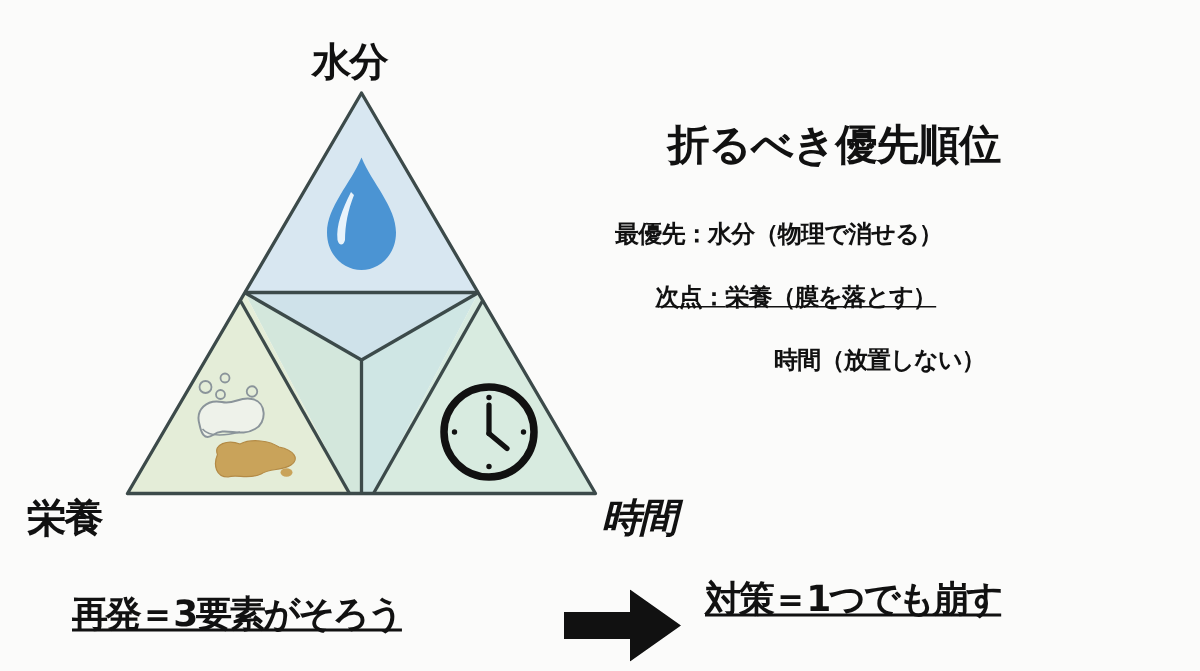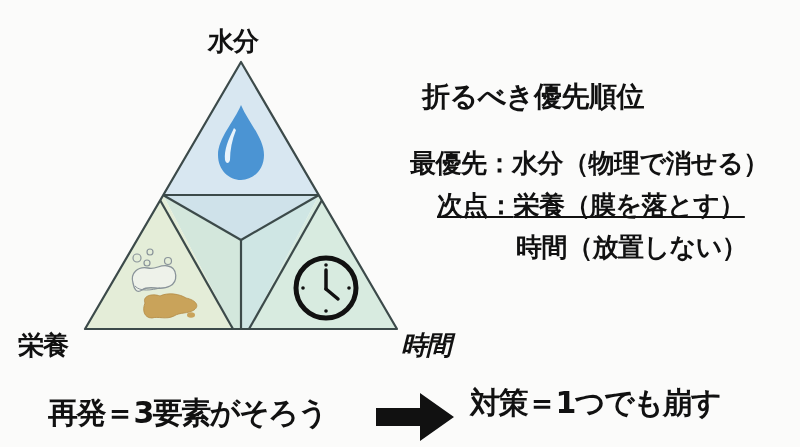--- a/index.html
+++ b/index.html
@@ -6,22 +6,22 @@
   body {
     width:800px; height:447px; overflow:hidden; position:relative;
     background:#fbfbfa;
     font-family: "DejaVu Sans", "Liberation Sans", sans-serif;
     color:#111;
   }
   .abs { position:absolute; white-space:nowrap; }
   .vertex-label { font-size:26px; font-weight:bold; letter-spacing:-1px; }
   #diagram-svg { position:absolute; left:0; top:0; }
   .title { font-size:28px; font-weight:bold; letter-spacing:-0.5px; }
-  .prio-line { font-size:26px; font-weight:bold; letter-spacing:-0.5px; }
-  .footer-text { font-size:30px; font-weight:bold; letter-spacing:-1.5px; }
+  .prio-line { font-size:16px; font-weight:bold; letter-spacing:-0.5px; }
+  .footer-text { font-size:24px; font-weight:bold; letter-spacing:-1.5px;text-decoration:underline; }
 </style>
 </head>
 <body>
 
 <svg id="diagram-svg" width="800" height="447" viewBox="0 0 800 447">
 
   <polygon points="241,62 163,195 319,195" fill="#d8e7f1"></polygon>
 
   <polygon points="163,195 319,195 241,240" fill="#cfe2ea"></polygon>
   <polygon points="163,195 241,240 241,329 233,329" fill="#d3e7dc"></polygon>
@@ -65,21 +65,21 @@
     <circle cx="349" cy="288" r="1.8" fill="#111"></circle>
     <line x1="326" y1="270" x2="326" y2="289" stroke="#111" stroke-width="3.5" stroke-linecap="round"></line>
     <line x1="326" y1="289" x2="338" y2="299" stroke="#111" stroke-width="3.5" stroke-linecap="round"></line>
   </g>
 </svg>
 
 <div class="abs vertex-label" style="left:208px; top:24px;">水分</div>
 <div class="abs vertex-label" style="left:18px; top:328px;text-align:center;">栄養</div>
 <div class="abs vertex-label" style="left:401px; top:328px;font-style:italic;">時間</div>
 
-<div class="abs title" style="left:422px; top:78px;">折るべき優先順位</div>
+<div class="abs title" style="left:445px; top:78px;">折るべき優先順位</div>
 
 <div class="abs prio-line" style="left:410px; top:146px;">
   <span>最優先</span><span>：</span><span>水分（物理で消せる）</span>
 </div>
 <div class="abs prio-line" style="left:437px; top:188px;text-decoration:underline;">
   <span>次点</span><span>：</span><span>栄養（膜を落とす）</span>
 </div>
 <div class="abs prio-line" style="left:516px; top:230px;">
   <span>時間（放置しない）</span>
 </div>

